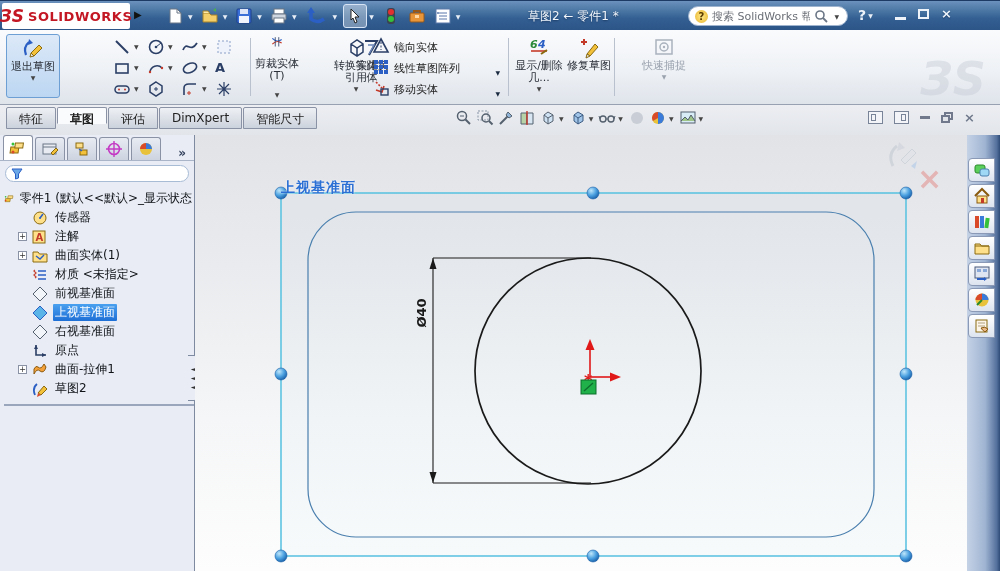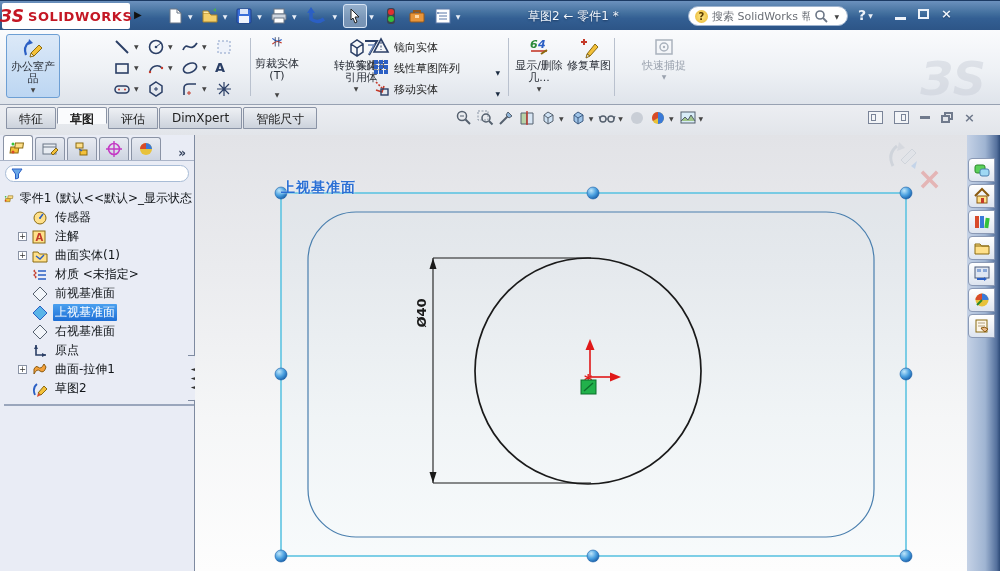--- a/index.html
+++ b/index.html
@@ -229,21 +229,21 @@
 
   <div class="ribbon">
 
     <div class="rb rb-lg active" style="left:6px;width:54px;">
       <svg class="icon22" viewBox="0 0 24 24">
           <path d="M5 18 Q2 10 8 5" fill="none" stroke="#2b5fc4" stroke-width="2.2"></path>
           <path d="M8 2 L12 6 L7 8 Z" fill="#2b5fc4"></path>
           <path d="M10 16 L18 8 L21 11 L13 19 Z" fill="#f4c13a" stroke="#8a6a10"></path>
           <path d="M10 16 L9 20 L13 19 Z" fill="#e6e6e6" stroke="#8a6a10"></path>
         </svg>
-      <span class="rb-label">办公室产品</span>
+      <span class="rb-label">退出草图</span>
       <span class="rb-under caret">▼</span>
     </div>
 
 
     <div class="ent-grid">
       <span class="ent">
           <svg class="icon16" viewBox="0 0 18 18">
             <path d="M3 3 L15 15" stroke="#2b3f66" stroke-width="2"></path>
           </svg>
           <span class="caret">▼</span>

